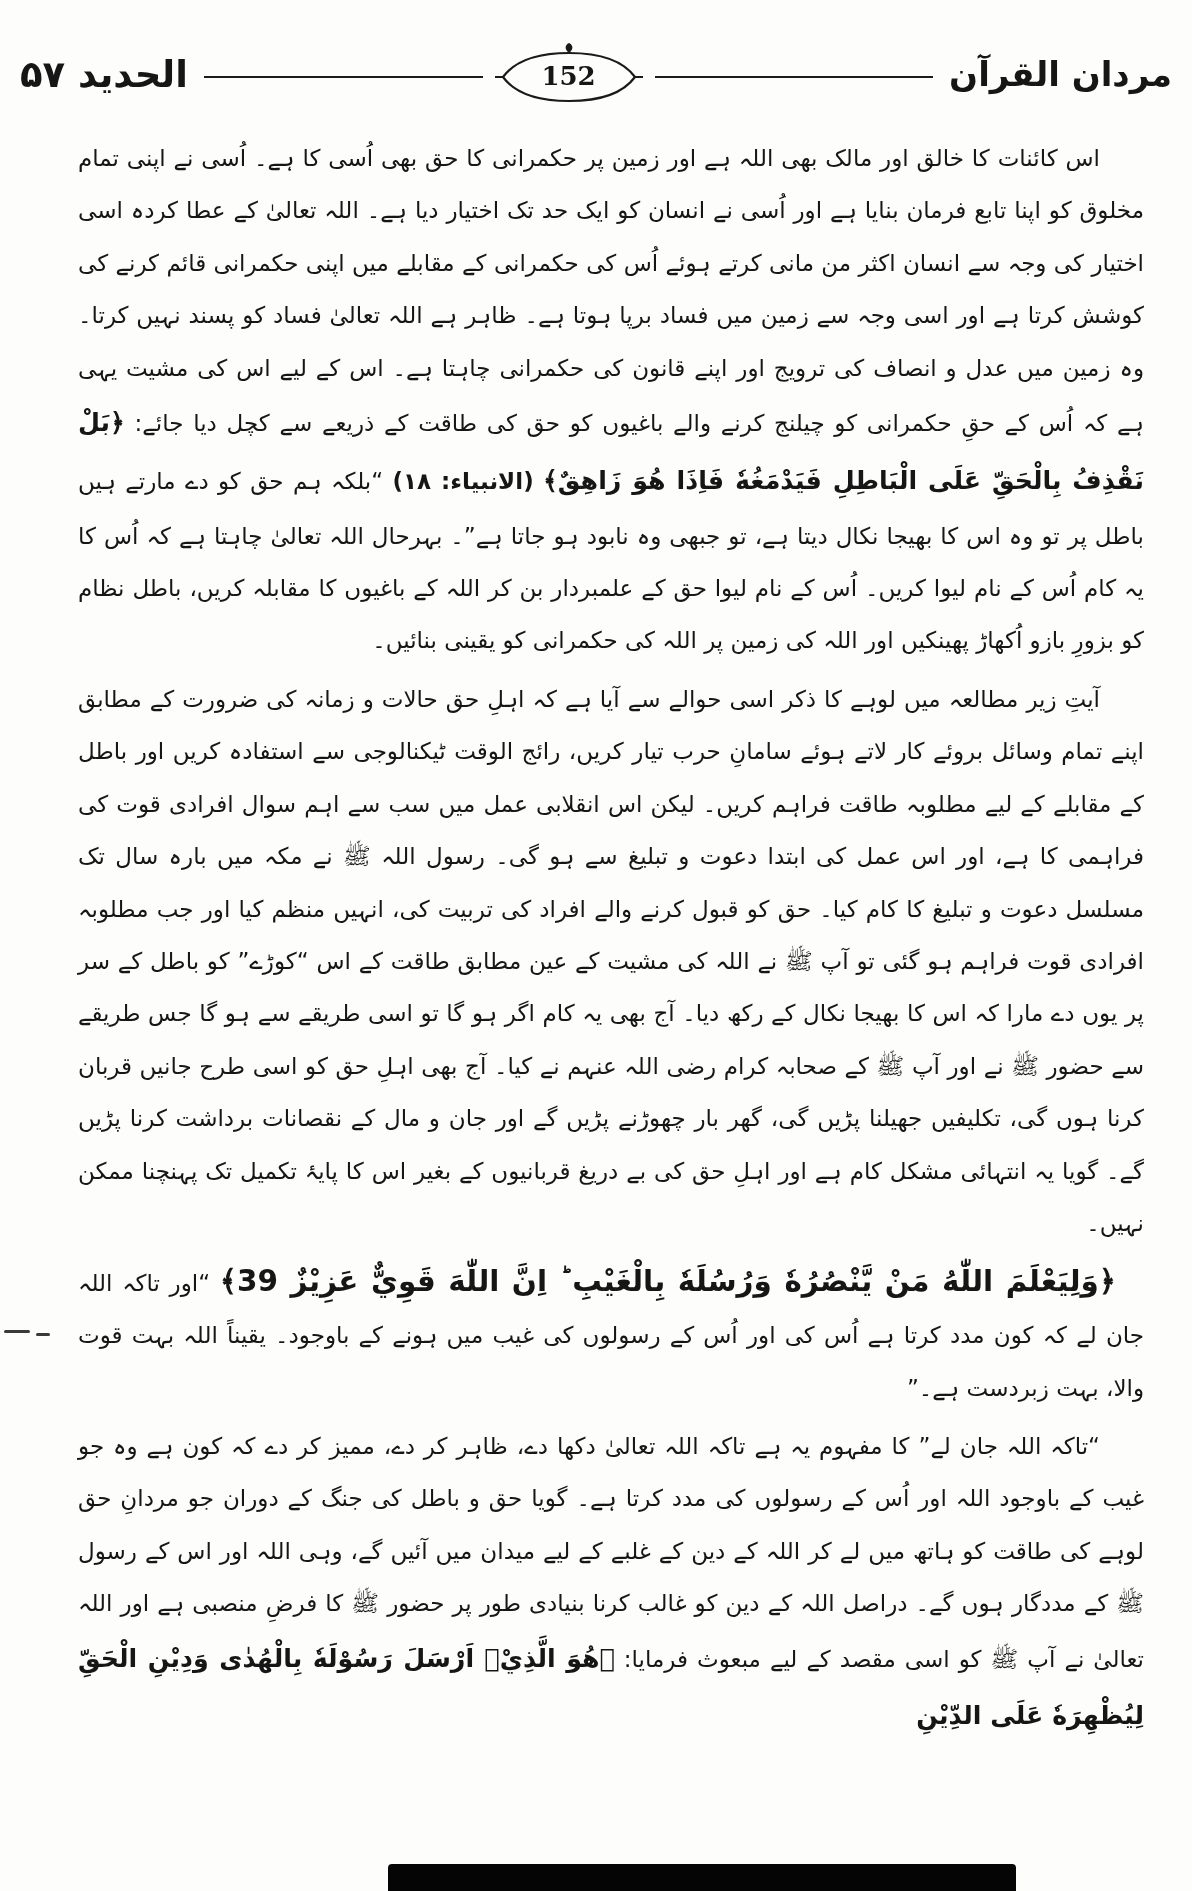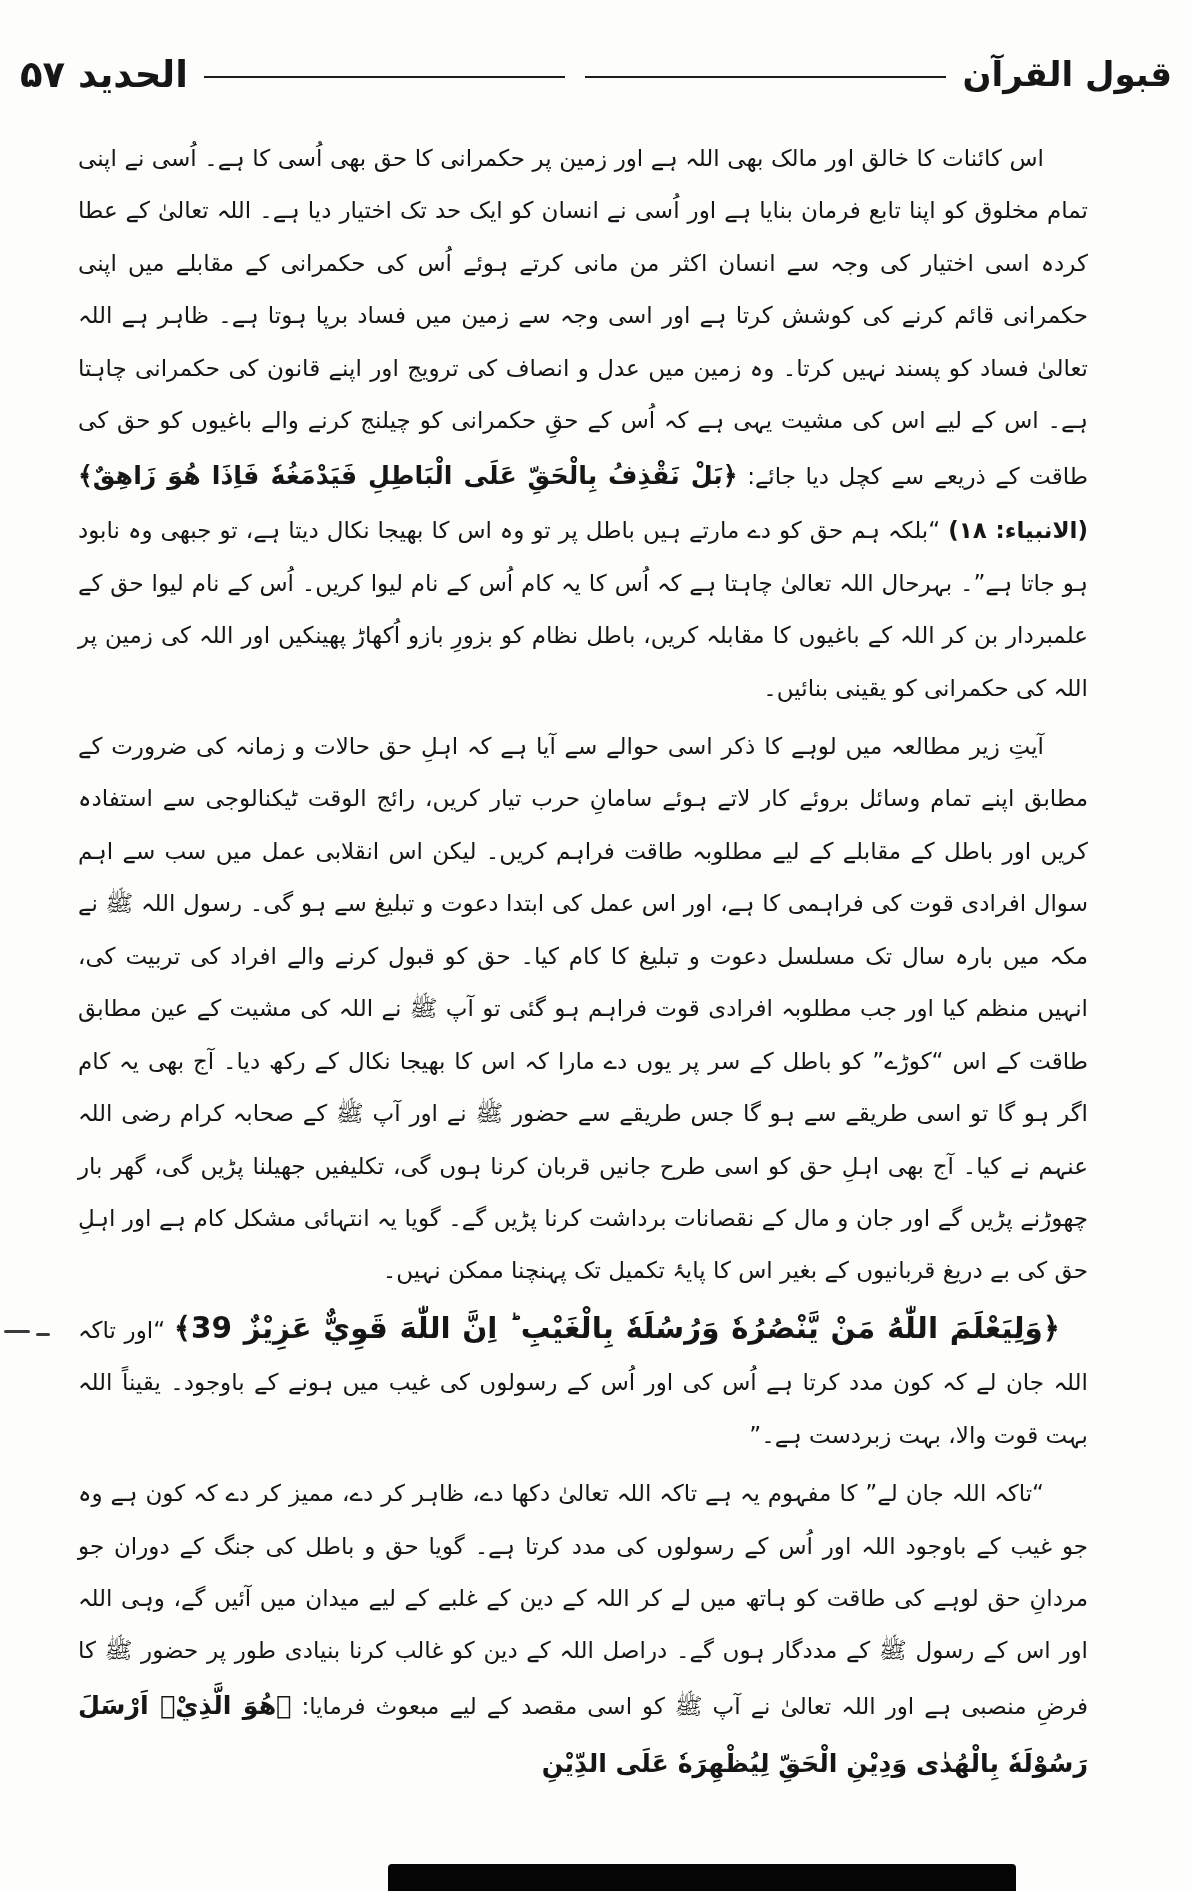--- a/index.html
+++ b/index.html
@@ -26,21 +26,21 @@
   .cartouche{position:relative;width:152px;height:62px;flex:0 0 auto;}
   .cartouche svg{position:absolute;inset:0;width:100%;height:100%;}
   .pageno{
     position:absolute;inset:0;display:flex;align-items:center;justify-content:center;
     font-size:26px;font-weight:bold;font-family:"DejaVu Serif",serif;
     padding-top:4px;
   }
   
   .content{
     direction:rtl;text-align:justify;
-    padding:26px 104px 0 78px;
+    padding:26px 48px 0 78px;
     font-size:23px;line-height:2.28;
   }
   .para{margin:0 0 6px;text-indent:44px;}
   .para.no-indent{text-indent:28px;}
   .arabic{font-weight:bold;font-size:1.1em;}
   .arabic.big{font-size:1.28em;line-height:1.7;}
   .ref{font-weight:bold;}
   
   .scan-bar{
     position:absolute;bottom:0;left:388px;width:628px;height:27px;
@@ -51,22 +51,30 @@
   }
   .scan-dash.d1{left:4px;top:1330px;width:26px;}
   .scan-dash.d2{left:36px;top:1333px;width:14px;}
 </style>
 </head>
 <body>
 
 <div class="page">
 
   <header class="page-header">
-    <span class="book-title">قبول القرآن</span>
+    <span class="book-title">مردان القرآن</span>
     <span class="header-rule"></span>
+    <span class="cartouche">
+      <svg viewBox="0 0 152 62" aria-hidden="true">
+        <path d="M10 34 C 24 15, 50 10, 76 10 C 102 10, 128 15, 142 34 C 128 53, 102 58, 76 58 C 50 58, 24 53, 10 34 Z" fill="none" stroke="#1a1a1a" stroke-width="2.2"></path>
+        <path d="M76 10 C 71 6, 72 2, 76 0 C 80 2, 81 6, 76 10 Z" fill="#1a1a1a"></path>
+        <path d="M2 34 L 10 34 M142 34 L 150 34" stroke="#1a1a1a" stroke-width="2"></path>
+      </svg>
+      <span class="pageno">152</span>
+    </span>
     <span class="header-rule"></span>
     <span class="chapter-title">الحدید ۵۷</span>
   </header>
 
   <main class="content">
 
     <p class="para"><span>اس کائنات کا خالق اور مالک بھی اللہ ہے اور زمین پر حکمرانی کا حق بھی اُسی کا ہے۔ اُسی نے اپنی تمام مخلوق کو اپنا تابع فرمان بنایا ہے اور اُسی نے انسان کو ایک حد تک اختیار دیا ہے۔ اللہ تعالیٰ کے عطا کردہ اسی اختیار کی وجہ سے انسان اکثر من مانی کرتے ہوئے اُس کی حکمرانی کے مقابلے میں اپنی حکمرانی قائم کرنے کی کوشش کرتا ہے اور اسی وجہ سے زمین میں فساد برپا ہوتا ہے۔ ظاہر ہے اللہ تعالیٰ فساد کو پسند نہیں کرتا۔ وہ زمین میں عدل و انصاف کی ترویج اور اپنے قانون کی حکمرانی چاہتا ہے۔ اس کے لیے اس کی مشیت یہی ہے کہ اُس کے حقِ حکمرانی کو چیلنج کرنے والے باغیوں کو حق کی طاقت کے ذریعے سے کچل دیا جائے: </span><span class="arabic">﴿بَلْ نَقْذِفُ بِالْحَقِّ عَلَى الْبَاطِلِ فَيَدْمَغُهٗ فَاِذَا هُوَ زَاهِقٌ﴾</span> <span class="ref">(الانبیاء: ۱۸)</span><span> “بلکہ ہم حق کو دے مارتے ہیں باطل پر تو وہ اس کا بھیجا نکال دیتا ہے، تو جبھی وہ نابود ہو جاتا ہے”۔ بہرحال اللہ تعالیٰ چاہتا ہے کہ اُس کا یہ کام اُس کے نام لیوا کریں۔ اُس کے نام لیوا حق کے علمبردار بن کر اللہ کے باغیوں کا مقابلہ کریں، باطل نظام کو بزورِ بازو اُکھاڑ پھینکیں اور اللہ کی زمین پر اللہ کی حکمرانی کو یقینی بنائیں۔</span></p>
 
     <p class="para">آیتِ زیر مطالعہ میں لوہے کا ذکر اسی حوالے سے آیا ہے کہ اہلِ حق حالات و زمانہ کی ضرورت کے مطابق اپنے تمام وسائل بروئے کار لاتے ہوئے سامانِ حرب تیار کریں، رائج الوقت ٹیکنالوجی سے استفادہ کریں اور باطل کے مقابلے کے لیے مطلوبہ طاقت فراہم کریں۔ لیکن اس انقلابی عمل میں سب سے اہم سوال افرادی قوت کی فراہمی کا ہے، اور اس عمل کی ابتدا دعوت و تبلیغ سے ہو گی۔ رسول اللہ ﷺ نے مکہ میں بارہ سال تک مسلسل دعوت و تبلیغ کا کام کیا۔ حق کو قبول کرنے والے افراد کی تربیت کی، انہیں منظم کیا اور جب مطلوبہ افرادی قوت فراہم ہو گئی تو آپ ﷺ نے اللہ کی مشیت کے عین مطابق طاقت کے اس “کوڑے” کو باطل کے سر پر یوں دے مارا کہ اس کا بھیجا نکال کے رکھ دیا۔ آج بھی یہ کام اگر ہو گا تو اسی طریقے سے ہو گا جس طریقے سے حضور ﷺ نے اور آپ ﷺ کے صحابہ کرام رضی اللہ عنہم نے کیا۔ آج بھی اہلِ حق کو اسی طرح جانیں قربان کرنا ہوں گی، تکلیفیں جھیلنا پڑیں گی، گھر بار چھوڑنے پڑیں گے اور جان و مال کے نقصانات برداشت کرنا پڑیں گے۔ گویا یہ انتہائی مشکل کام ہے اور اہلِ حق کی بے دریغ قربانیوں کے بغیر اس کا پایۂ تکمیل تک پہنچنا ممکن نہیں۔</p>
 

